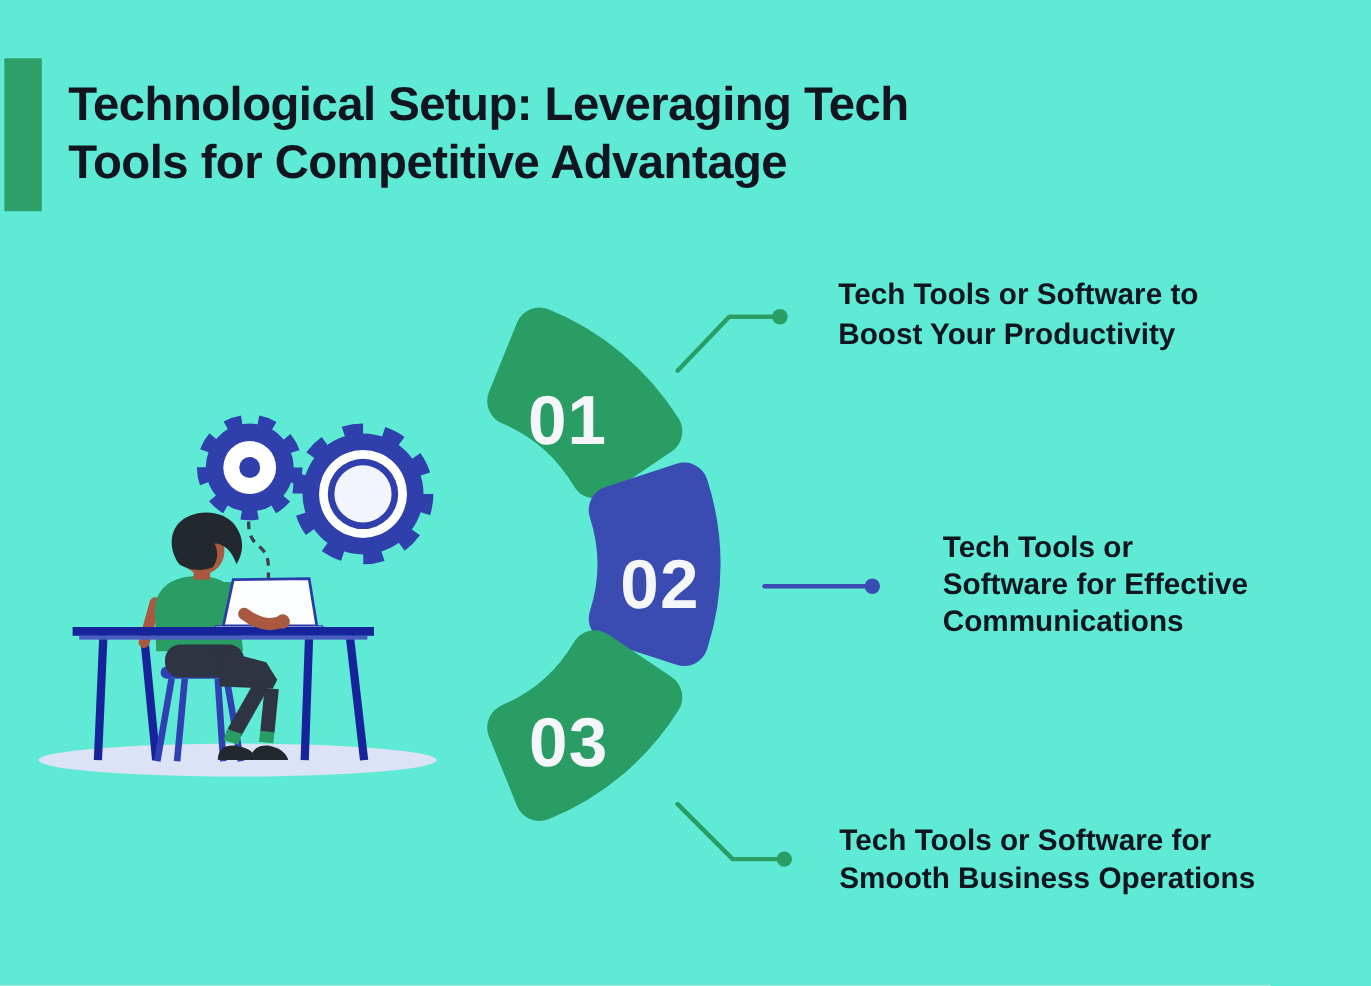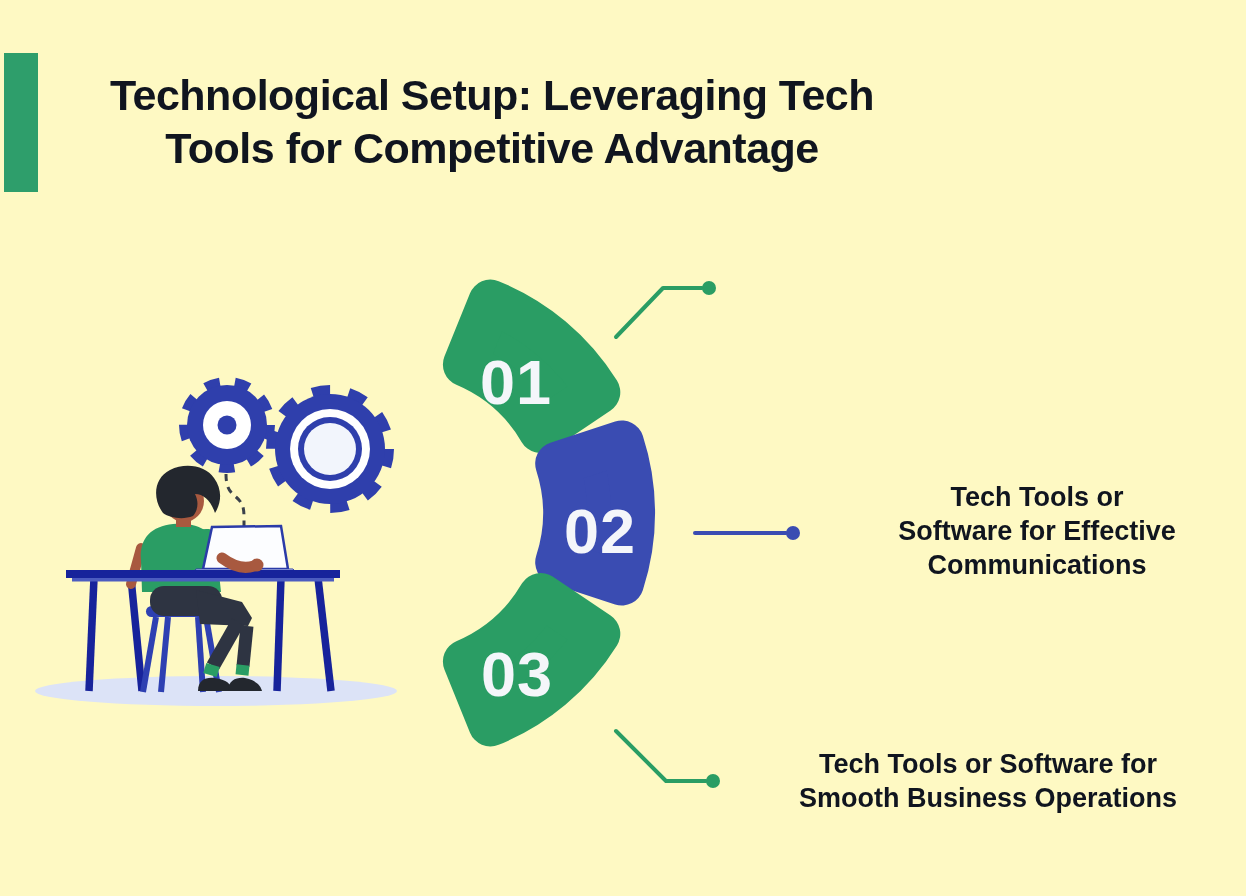--- a/index.html
+++ b/index.html
@@ -29,21 +29,21 @@
   .step-label{
     position:absolute;font-weight:700;font-size:27px;white-space:pre-line;
   }
   .step-label.l1{left:762px;top:249px;line-height:37px;width:420px;}
   .step-label.l2{left:857px;top:480px;line-height:34px;width:360px;}
   .step-label.l3{left:763px;top:747px;line-height:34px;width:450px;}
 </style>
 </head>
 <body>
 
-<div class="canvas" style="background-color: #fef9c3; text-align: center;">
+<div class="canvas" style="background-color: #5eead4;">
 
   <div class="accent-bar" style="background-color: rgb(46, 158, 107);"></div>
 
   <div class="page-title" style="color: rgb(16, 21, 31);">Technological Setup: Leveraging Tech
 Tools for Competitive Advantage</div>
 
 
   <svg class="art" viewBox="0 0 1246 896">
 
     <g>
@@ -135,19 +135,21 @@
     <g fill="none" stroke-width="4" stroke-linecap="round" stroke-linejoin="round">
       <path d="M616 337 L663 288 L702 288" stroke="#2A9D64"></path>
       <path d="M695 533 L786 533" stroke="#3A4CB2"></path>
       <path d="M616 731 L666 781 L706 781" stroke="#2A9D64"></path>
     </g>
     <circle cx="709" cy="288" r="7" fill="#2A9D64"></circle>
     <circle cx="793" cy="533" r="7" fill="#3A4CB2"></circle>
     <circle cx="713" cy="781" r="7" fill="#2A9D64"></circle>
   </svg>
 
+  <div class="step-label l1" style="color: rgb(16, 21, 31);">Tech Tools or Software to
+Boost Your Productivity</div>
   <div class="step-label l2" style="color: rgb(16, 21, 31);">Tech Tools or
 Software for Effective
 Communications</div>
   <div class="step-label l3" style="color: rgb(16, 21, 31);">Tech Tools or Software for
 Smooth Business Operations</div>
 
 </div>
 
 </body></html>

